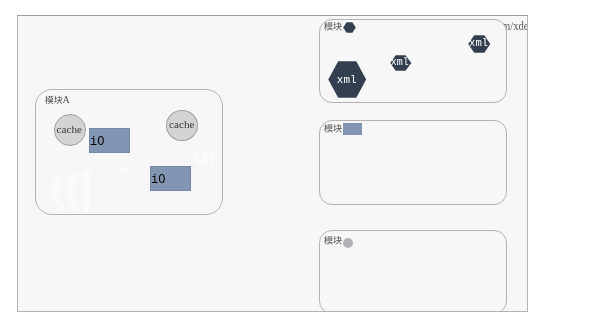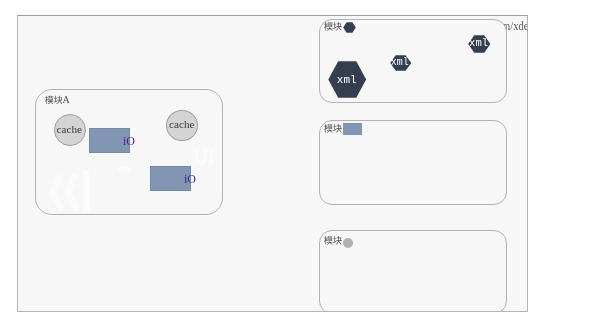--- a/index.html
+++ b/index.html
@@ -66,23 +66,22 @@
     border:1px solid #a0a0a0;
     box-sizing:border-box;
     font-family:"Liberation Serif",serif;
     color:#3a3a3a;
   }
   .rct{
     background:#8296b4;
     padding-top:3px;
     border:1px solid #7389a9;
     box-sizing:border-box;
-    font-family:Liberation Serif, serif;
-    color:#4c1d95;
-    padding-left:33px;
+    font-family:Liberation Mono, monospace;
+    color:#000000;
   }
   .hexwrap svg{ display:block; }
   .marker{ display:block; line-height:0; }
   .marker svg{ display:block; }
   .hexlabel{
     position:absolute; left:0; top:0.5px; width:100%; height:100%;
     display:flex; align-items:center; justify-content:center;
     color:#fff;
     font-family:Liberation Mono, monospace;
     pointer-events:none;

